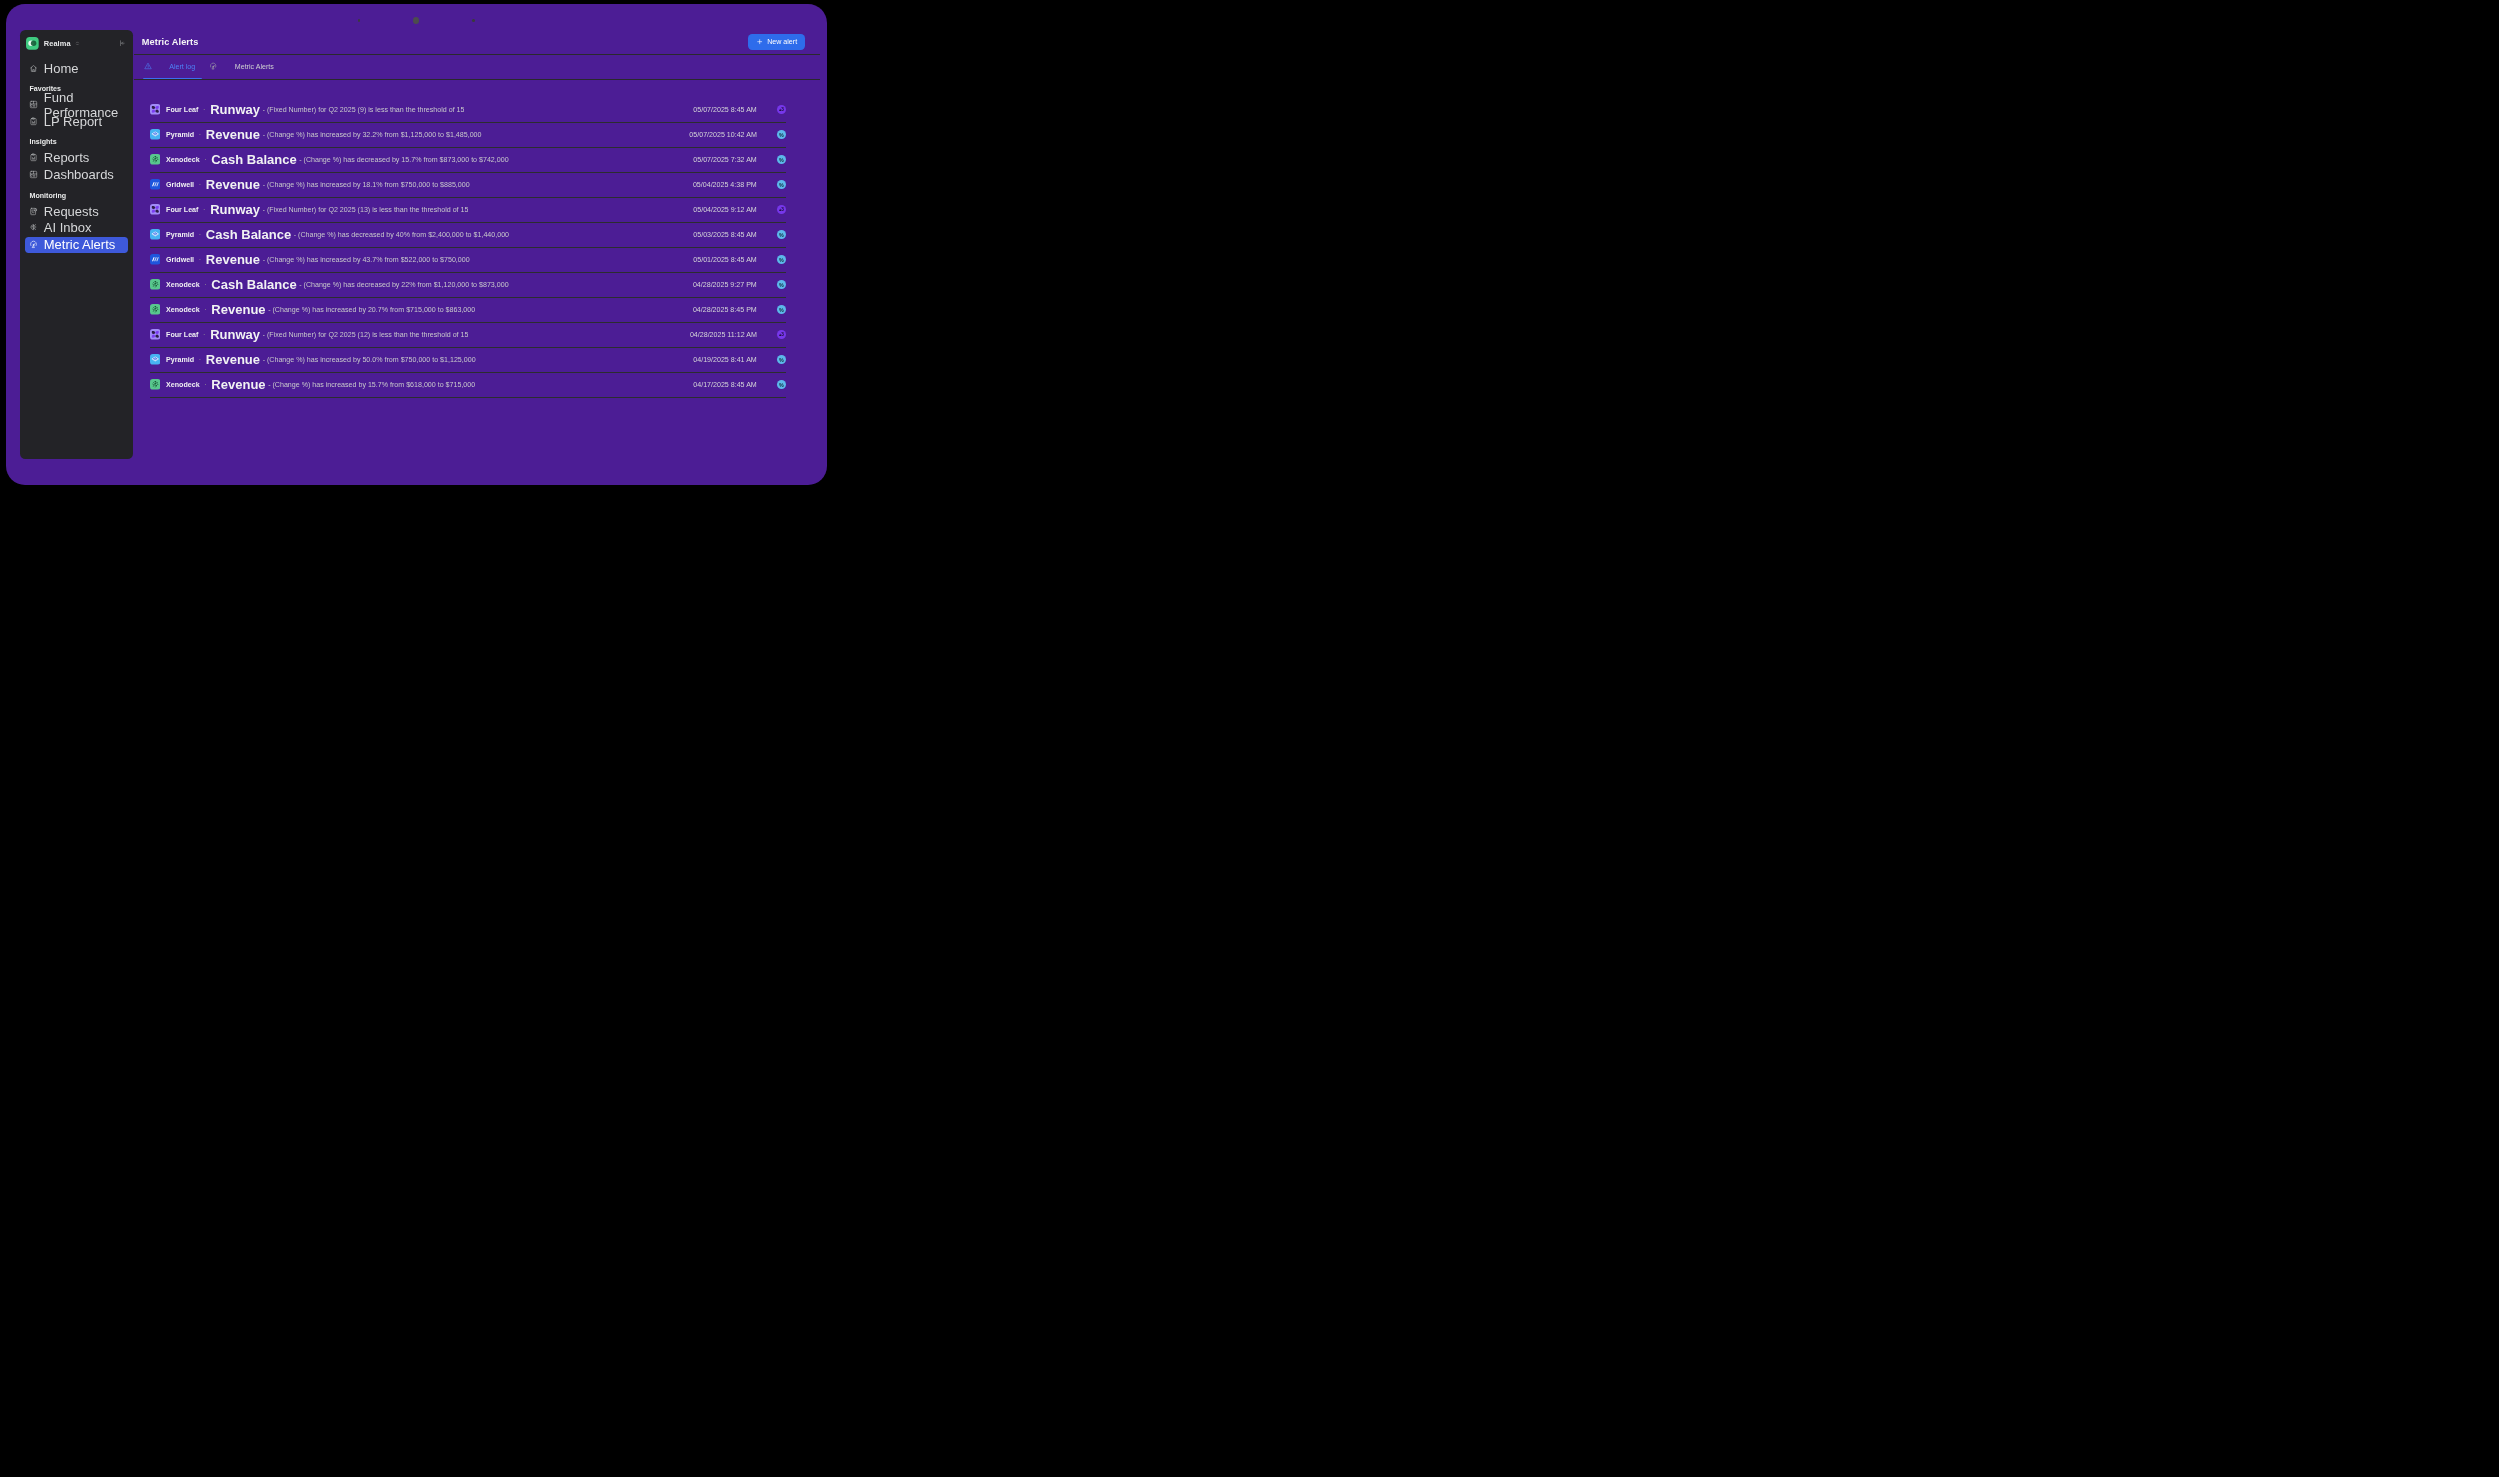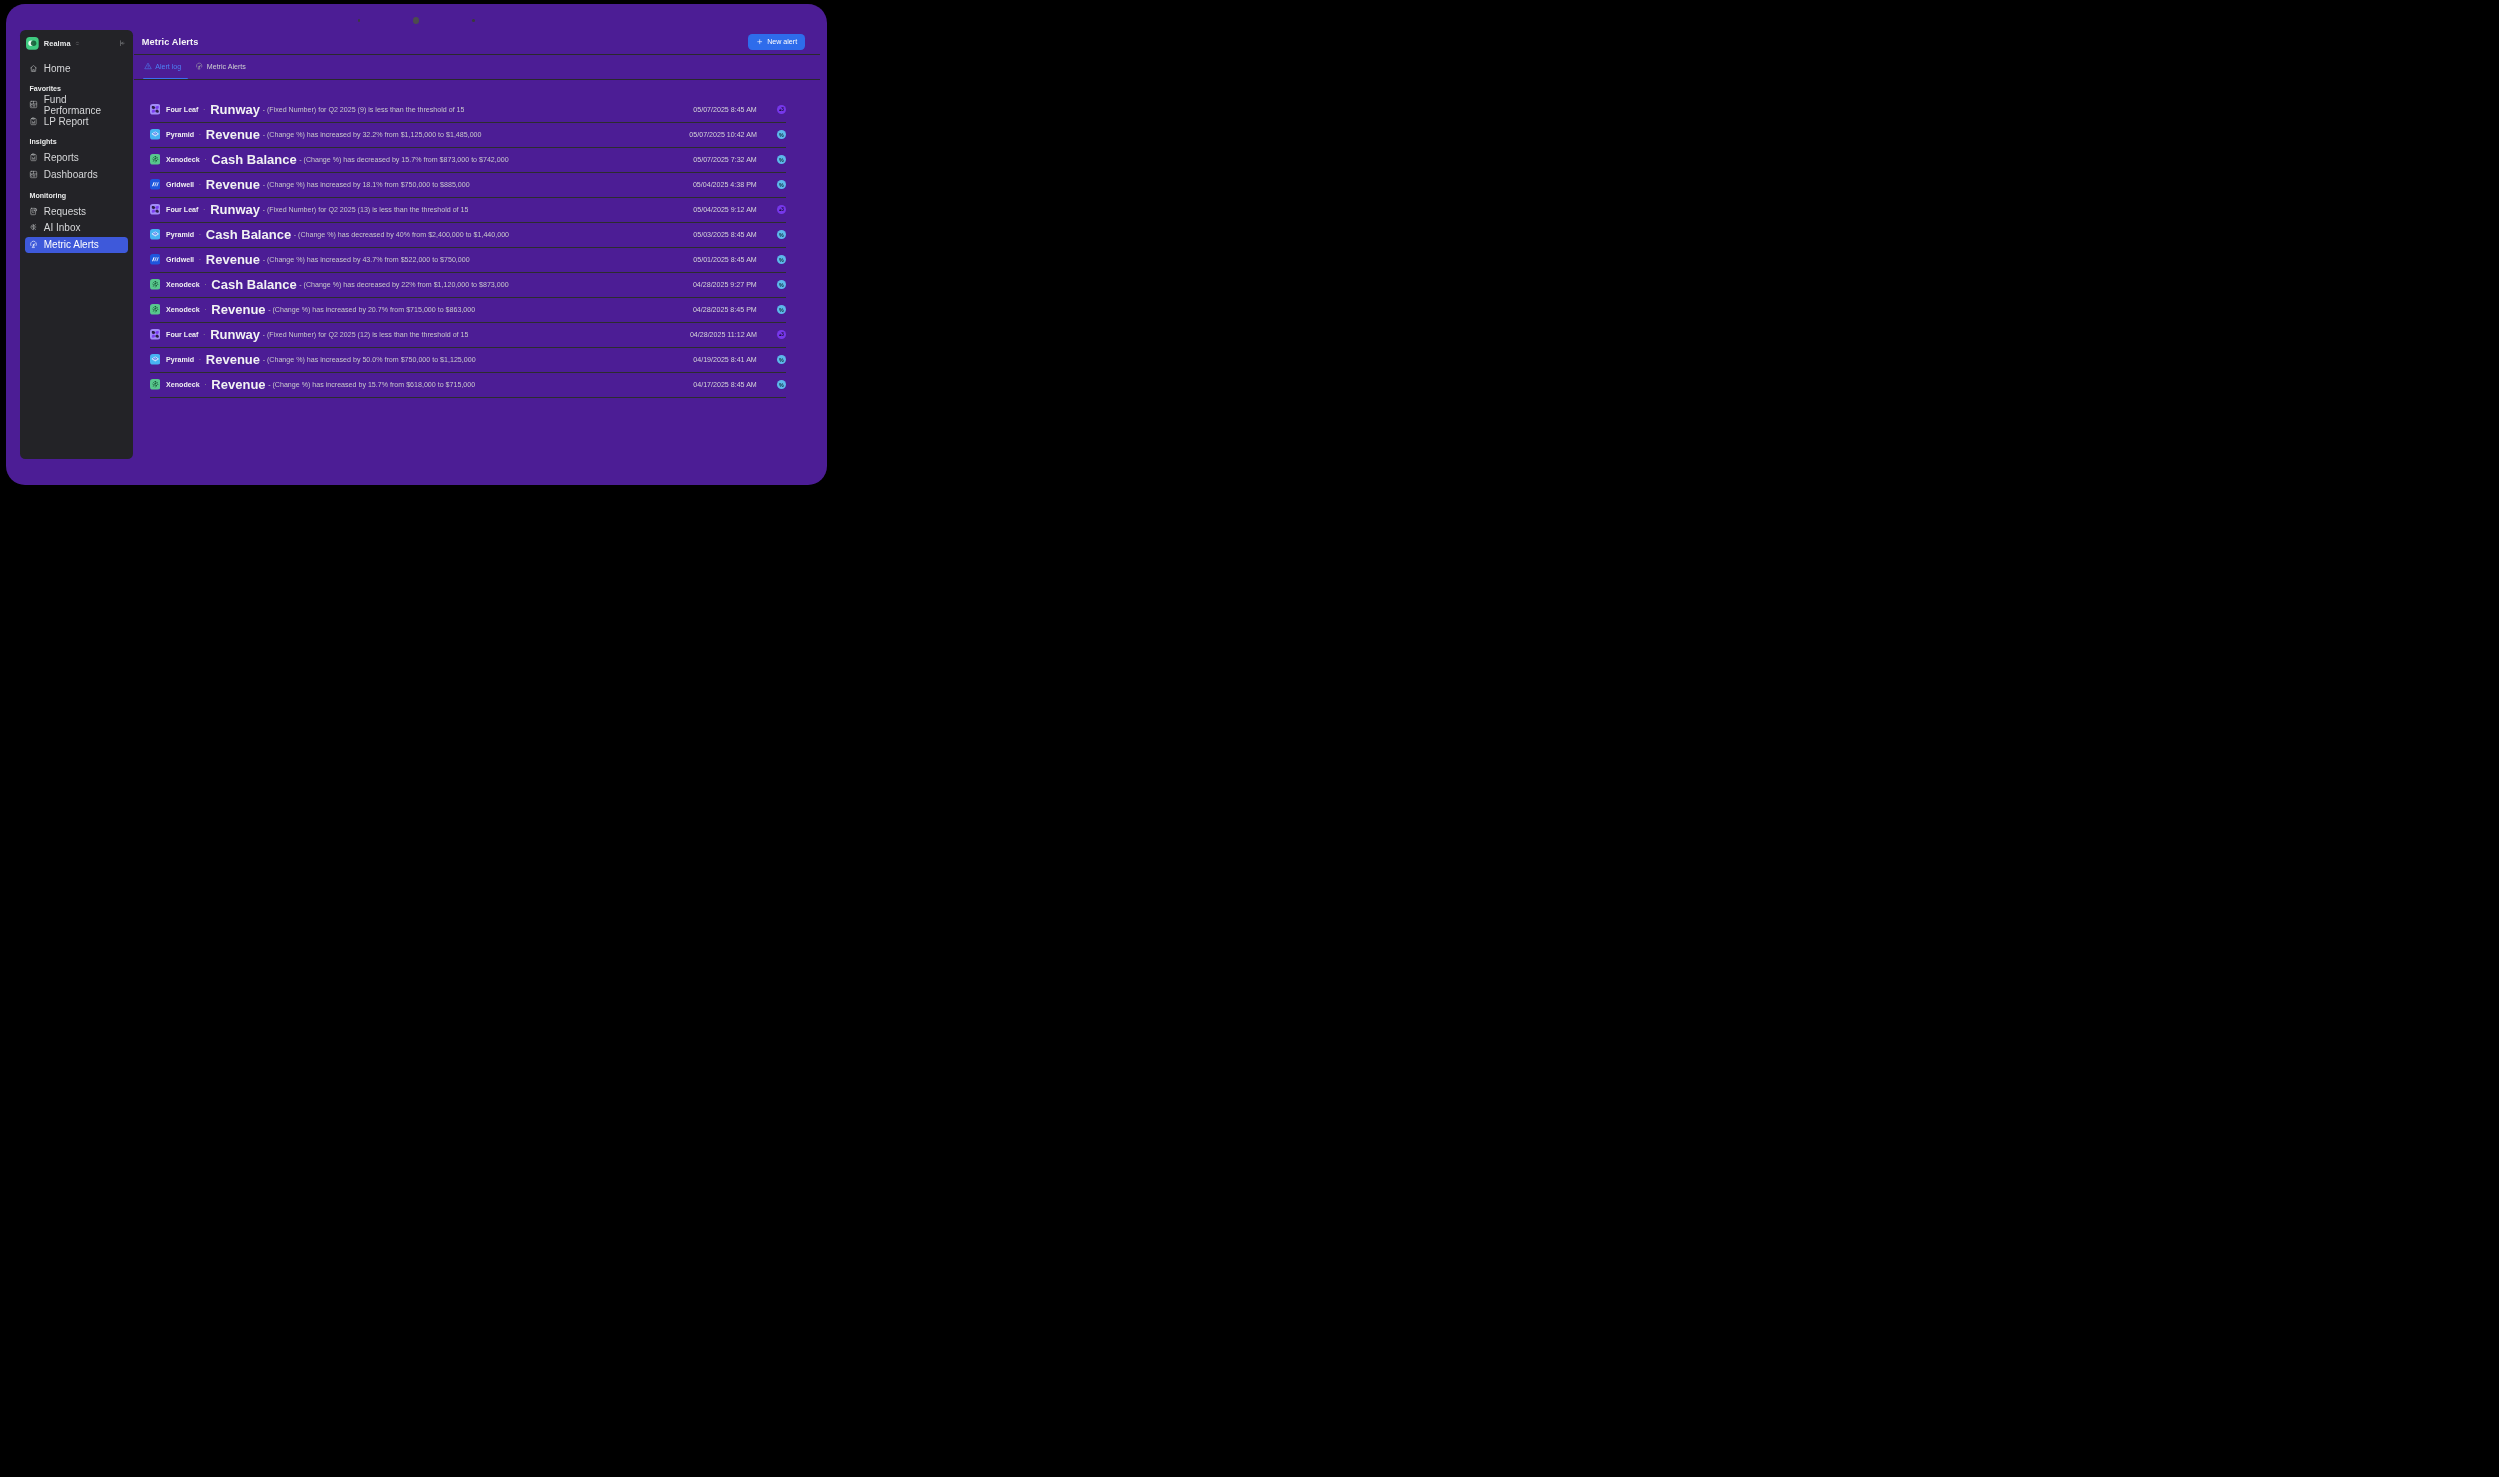--- a/index.html
+++ b/index.html
@@ -24,21 +24,21 @@
   }
   .ws{display:flex;align-items:center;height:16px;padding:0 1.1px;}
   .ws-logo svg{width:12.7px;height:12.7px;display:block;}
   .ws-name{margin-left:4.7px;font-size:7.4px;font-weight:700;color:#e8e9ea;letter-spacing:0.1px;}
   .ws-caret{margin-left:3.7px;color:#8e8f92;display:flex;}
   .ws-caret svg{width:6.9px;height:6.9px;}
   .ws-collapse{margin-left:auto;color:#8e8f92;display:flex;cursor:pointer;}
   .ws-collapse svg{width:8.4px;height:8.4px;}
   .nav{margin-top:8.4px;}
   .nav-item{display:flex;align-items:center;gap:5.3px;height:16.3px;padding:0 4.2px;margin-bottom:0.5px;
-    border-radius:3.7px;color:#d6d7d9;font-size:10px;cursor:pointer;}
+    border-radius:3.7px;color:#d6d7d9;font-size:13px;cursor:pointer;}
   .nav-item .ni{display:flex;color:#b2b3b6;flex:none;}
   .nav-item .ni svg{width:9px;height:9px;}
   .nav-item.active{background:#3e59da;color:#fff;}
   .nav-item.active .ni{color:#fff;}
   .nav-head{font-size:7.1px;font-weight:700;color:#ebecec;padding:0 4.2px;margin:9px 0 3.2px;}
 
   
   .main{position:absolute;left:128px;top:0;right:0;bottom:0;}
   .main-header{
     height:51px;display:flex;align-items:center;box-sizing:border-box;
@@ -49,21 +49,21 @@
     margin-left:auto;display:flex;align-items:center;gap:3.7px;
     background:#2e6ceb;color:#fff;font-size:7.1px;font-weight:500;
     height:16px;padding:0 8px;border-radius:4.2px;border:none;cursor:pointer;
     font-family:"Liberation Sans","DejaVu Sans",sans-serif;
   }
   .btn-new .bi{display:flex;}
   .btn-new .bi svg{width:7.4px;height:7.4px;}
 
   .tabs{display:flex;align-items:center;height:25px;padding-left:10px;margin-right:6.9px;
     border-bottom:0.5px solid #29292b;box-sizing:border-box;}
-  .tab{position:relative;display:flex;align-items:center;gap:3px;height:100%;margin-right:14.2px;
+  .tab{position:relative;display:flex;align-items:center;gap:17px;height:100%;margin-right:14.2px;
     font-size:7.1px;color:#cfd0d2;cursor:pointer;}
   .tab .ti{display:flex;color:#a7a8ab;}
   .tab .ti svg{width:8.4px;height:8.4px;}
   .tab.active{color:#4d82f6;}
   .tab.active .ti{color:#4d82f6;}
   .tab.active::after{content:"";position:absolute;left:-1.1px;right:-6.3px;bottom:-0.5px;height:1.6px;
     background:#3c6df2;border-radius:1.1px 1.1px 0 0;}
 
   
   .table{margin:18px 41px 0 16px;}

